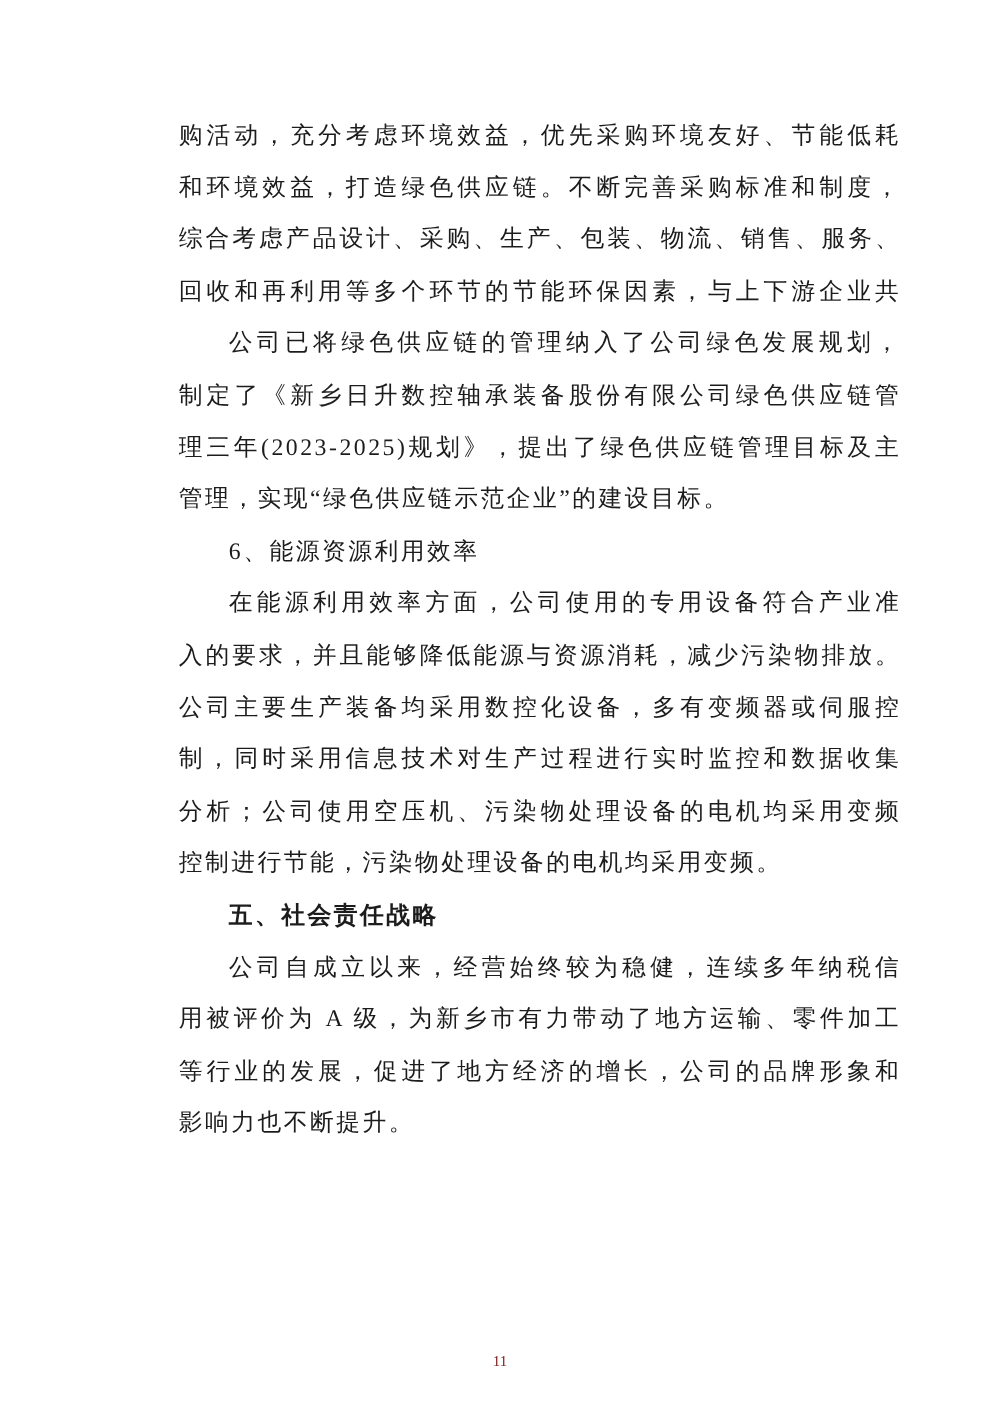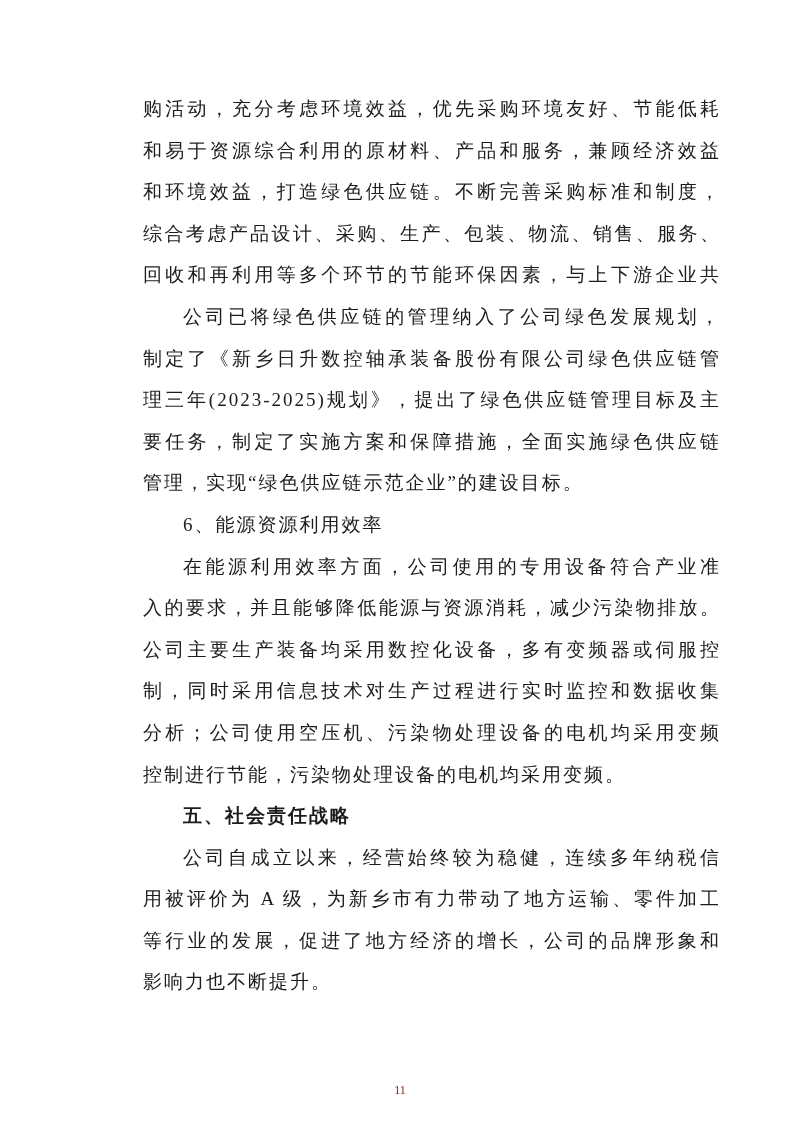--- a/index.html
+++ b/index.html
@@ -53,28 +53,26 @@
     color: #7f1d1d;
     letter-spacing: 0;
   }
 </style>
 </head>
 <body>
 
 <div class="page">
   <div class="text-block" id="text-block">
       <div class="line justify">购活动，充分考虑环境效益，优先采购环境友好、节能低耗</div>
-      <div class="line justify">和易于资源综合利用的原材料、产品和服务，兼顾经济效益</div>
       <div class="line justify">和环境效益，打造绿色供应链。不断完善采购标准和制度，</div>
       <div class="line justify">综合考虑产品设计、采购、生产、包装、物流、销售、服务、</div>
       <div class="line justify">回收和再利用等多个环节的节能环保因素，与上下游企业共</div>
       <div class="line justify indent">公司已将绿色供应链的管理纳入了公司绿色发展规划，</div>
       <div class="line justify">制定了《新乡日升数控轴承装备股份有限公司绿色供应链管</div>
       <div class="line justify">理三年(2023-2025)规划》，提出了绿色供应链管理目标及主</div>
-      <div class="line justify">要任务，制定了实施方案和保障措施，全面实施绿色供应链</div>
       <div class="line">管理，实现“绿色供应链示范企业”的建设目标。</div>
       <div class="line indent">6、能源资源利用效率</div>
       <div class="line justify indent">在能源利用效率方面，公司使用的专用设备符合产业准</div>
       <div class="line justify">入的要求，并且能够降低能源与资源消耗，减少污染物排放。</div>
       <div class="line justify">公司主要生产装备均采用数控化设备，多有变频器或伺服控</div>
       <div class="line justify">制，同时采用信息技术对生产过程进行实时监控和数据收集</div>
       <div class="line justify">分析；公司使用空压机、污染物处理设备的电机均采用变频</div>
       <div class="line">控制进行节能，污染物处理设备的电机均采用变频。</div>
       <div class="line indent bold">五、社会责任战略</div>
       <div class="line justify indent">公司自成立以来，经营始终较为稳健，连续多年纳税信</div>

